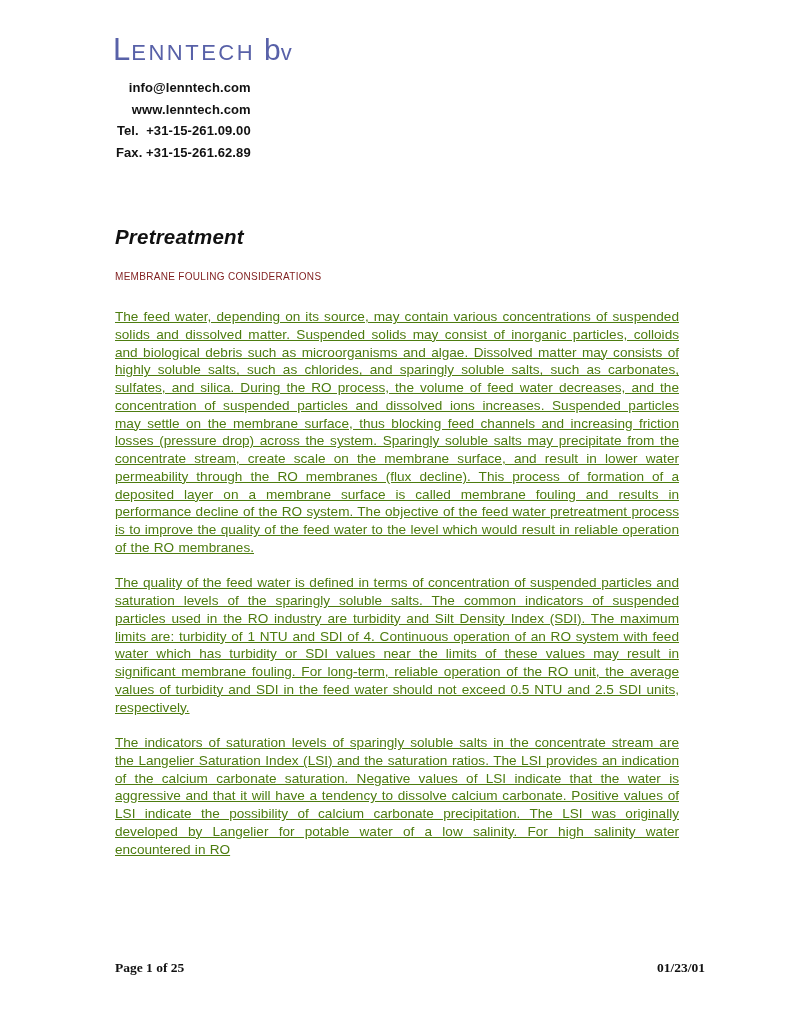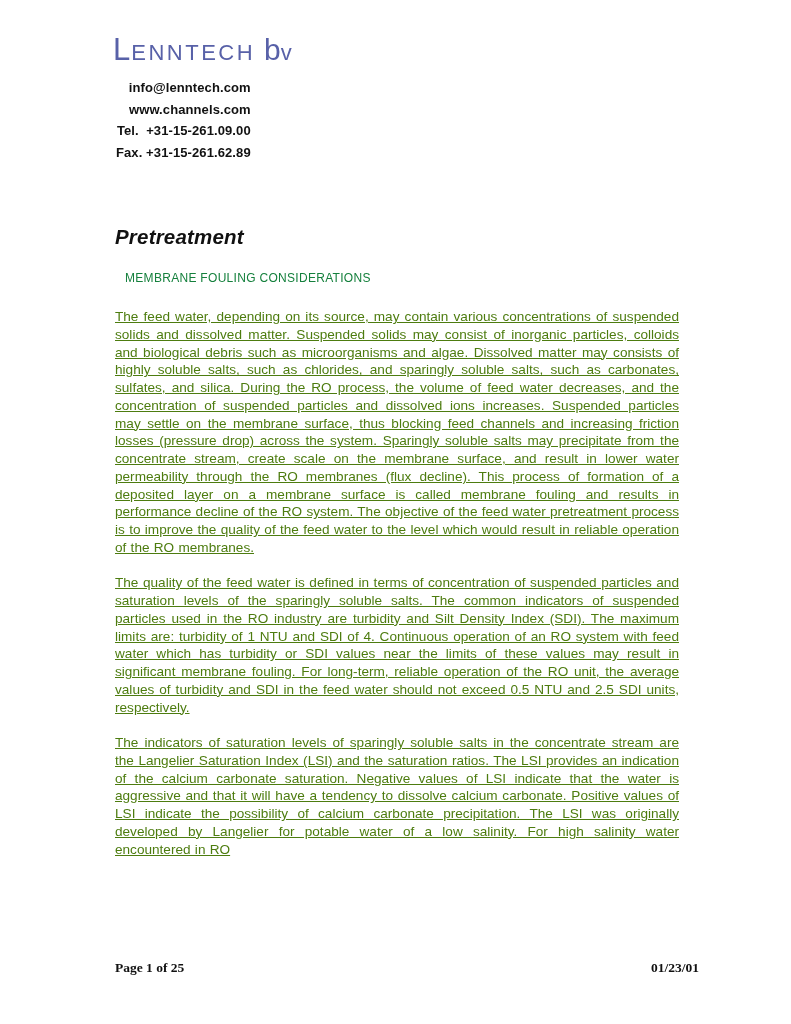--- a/index.html
+++ b/index.html
@@ -54,25 +54,25 @@
     left: 115px;
     top: 211px;
     font-size: 20.5px;
     font-weight: 700;
     color: #111111;
     letter-spacing: 0.2px;
     font-style: italic;
   }
   .section-heading {
     position: absolute;
-    left: 125px;
+    left: 115px;
     top: 271px;
-    font-size: 12px;
+    font-size: 10px;
     font-weight: 400;
-    color: #15803d;
+    color: #7f1d1d;
     letter-spacing: 0.3px;
   }
   .body-text {
     position: absolute;
     left: 115px;
     top: 308px;
     width: 564px;
   }
   .body-text p {
     margin: 0 0 17.75px 0;
@@ -87,34 +87,34 @@
   
   .footer-page, .footer-date {
     position: absolute;
     top: 960px;
     font-family: "Liberation Serif", serif;
     font-size: 13.5px;
     color: #111111;
     font-weight: bold;
   }
   .footer-page { left: 115px; }
-  .footer-date { right: 92px; text-align: right; }
+  .footer-date { right: 86px; text-align: right; }
 </style>
 </head>
 <body>
 
 <div class="page">
 
   <div class="logo">
     <span class="lg">L</span><span class="sm">ENNTECH</span><span class="bee">b</span><span class="vee">v</span>
   </div>
 
   <div class="contact">
     <div class="contact-line">info@lenntech.com</div>
-    <div class="contact-line">www.channels.com</div>
+    <div class="contact-line">www.lenntech.com</div>
     <div class="contact-line">Tel.  +31-15-261.09.00</div>
     <div class="contact-line">Fax. +31-15-261.62.89</div>
   </div>
 
   <h1 class="doc-title">Pretreatment</h1>
   <div class="section-heading">MEMBRANE FOULING CONSIDERATIONS</div>
 
   <div class="body-text">
     <p>The feed water, depending on its source, may contain various concentrations of suspended solids and dissolved matter. Suspended solids may consist of inorganic particles, colloids  and biological debris such as microorganisms and algae. Dissolved matter may consists of  highly soluble salts, such as chlorides, and sparingly soluble salts, such as carbonates, sulfates, and silica. During the RO process, the volume of feed water decreases, and the concentration of suspended particles and dissolved ions increases. Suspended particles may settle on the membrane surface, thus blocking feed channels and increasing friction losses (pressure drop) across the system. Sparingly soluble salts may precipitate from the concentrate stream, create scale on the membrane surface, and result in lower water permeability through the RO membranes (flux decline). This process of formation of a deposited layer on a membrane surface is called membrane fouling and results in performance decline of the RO system. The objective of the feed water pretreatment process is to improve the quality of the feed water to the level which would result in reliable operation of the RO membranes.</p>
     <p>The quality of the feed water is defined in terms of concentration of suspended particles and saturation levels of the sparingly soluble salts. The common indicators of suspended particles used in the RO industry are turbidity and Silt Density Index (SDI). The maximum limits are: turbidity of 1 NTU and SDI of 4. Continuous operation of an RO system with feed water which has turbidity or SDI values near the limits of these values may result in significant membrane fouling. For long-term, reliable operation of the RO unit, the average values of turbidity and SDI in the feed water should not exceed 0.5 NTU and 2.5 SDI units, respectively.</p>

